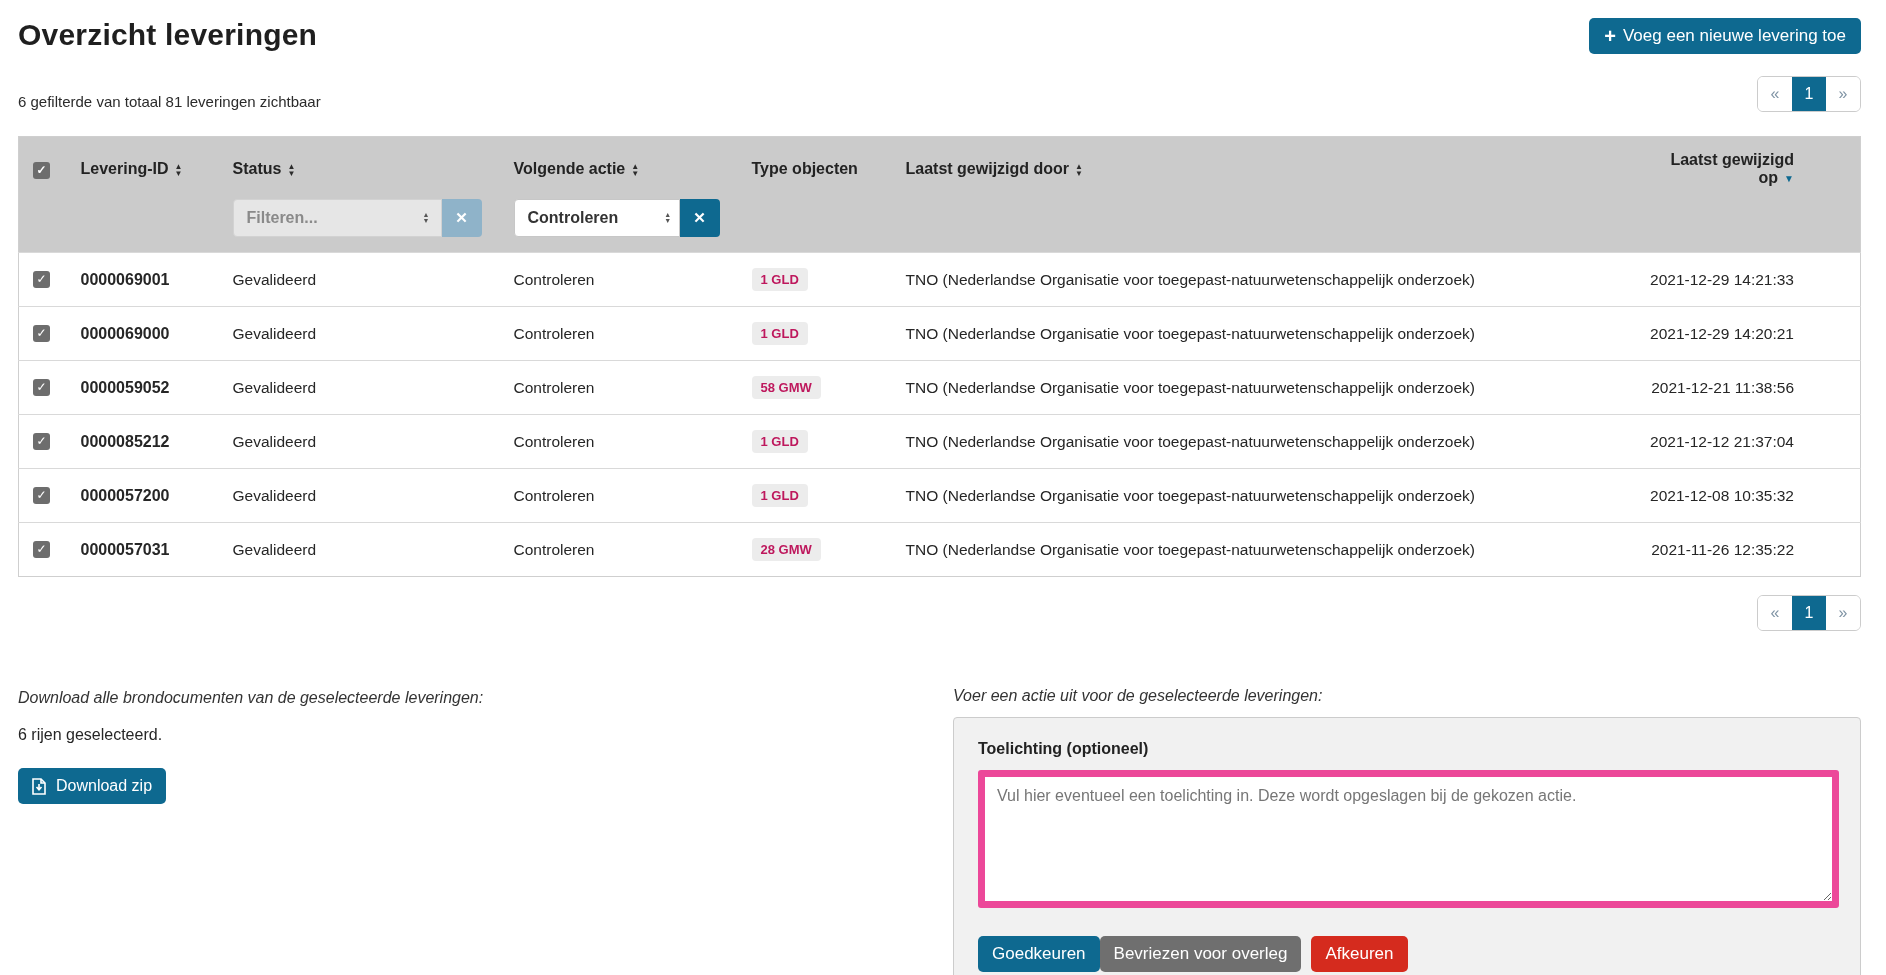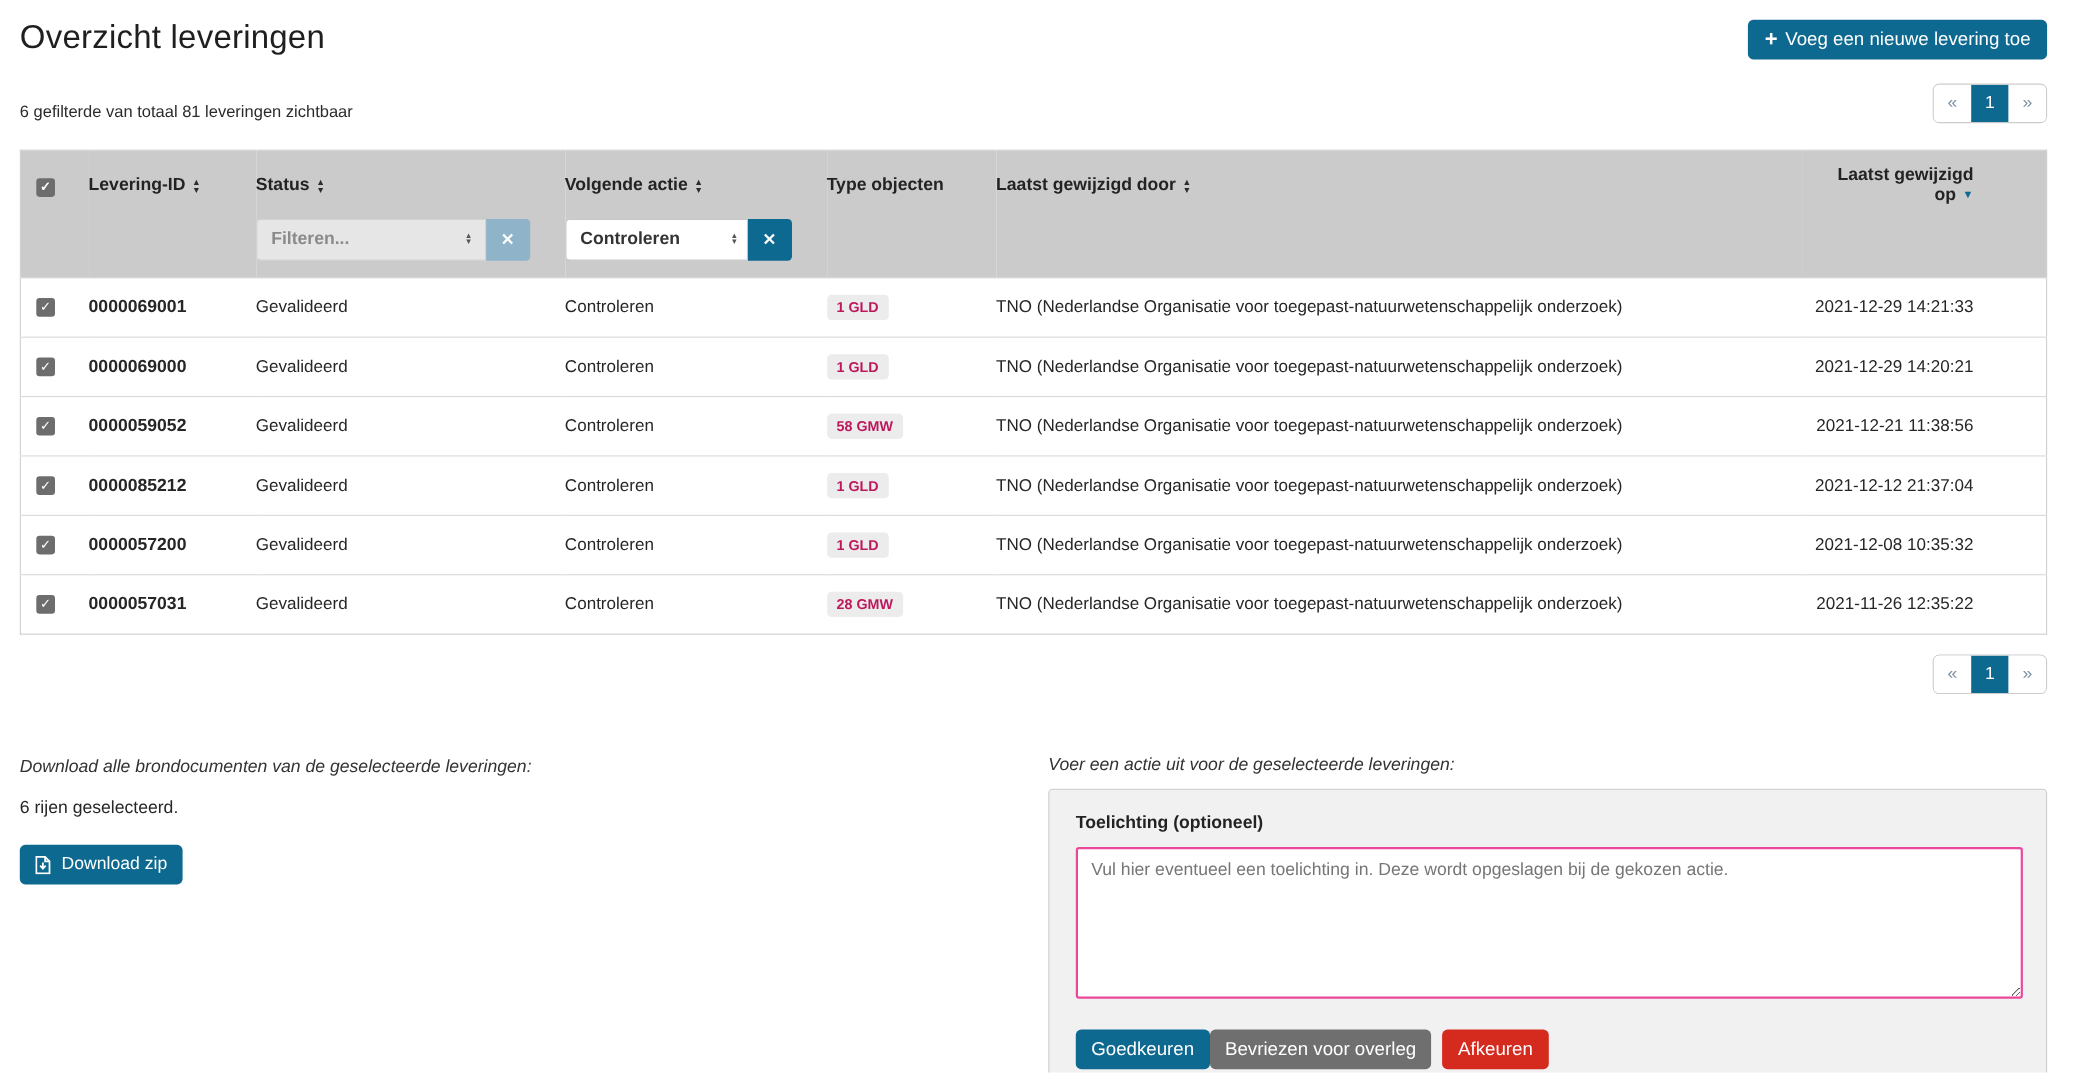--- a/index.html
+++ b/index.html
@@ -8,21 +8,21 @@
     width: 1886px; height: 975px;
     background: #fff;
     font-family: "Liberation Sans", sans-serif;
     color: #262626;
     overflow: hidden;
   }
   .page { padding: 14px 25px 0 18px; }
 
   
   .header-row { display: flex; justify-content: space-between; align-items: flex-start; }
-  .page-title { font-size: 30px; font-weight: 400; color: #1f1f1f; margin: 4px 0 0 0; letter-spacing: 0.2px; }
+  .page-title { font-size: 30px; font-weight: 700; color: #1f1f1f; margin: 4px 0 0 0; letter-spacing: 0.2px; }
   .btn { border: none; border-radius: 5px; font-family: inherit; cursor: pointer; }
   .btn-primary { background: #0e6990; color: #fff; }
   .btn-add { display: inline-flex; align-items: center; gap: 7px; font-size: 17px; padding: 8px 15px; margin-top: 4px; }
   .plus-icon { font-weight: 700; font-size: 20px; line-height: 16px; }
 
   
   .meta-row { display: flex; justify-content: space-between; align-items: flex-end; margin-top: 22px; }
   .filter-summary { font-size: 15px; color: #2b2b2b; padding-bottom: 2px; }
 
   
@@ -73,21 +73,21 @@
   .bottom { display: flex; justify-content: space-between; margin-top: 56px; align-items: flex-start; }
   .italic-note { font-style: italic; font-size: 16px; color: #333; }
   .dl-left { padding-top: 2px; }
   .selected-count { font-size: 16px; margin-top: 19px; }
   .btn-download { display: inline-flex; align-items: center; gap: 9px; font-size: 16px; padding: 9px 14px; margin-top: 24px; }
 
   .action-col { width: 908px; }
   .action-panel { margin-top: 12px; background: #f1f1f1; border: 1px solid #ccc; border-radius: 4px;
                   padding: 22px 21px 22px 24px; }
   .panel-label { font-size: 16px; font-weight: 700; color: #222; }
-  .panel-textarea { display: block; width: 100%; height: 138px; margin-top: 12px; border: 2px solid #ec4899;
+  .panel-textarea { display: block; width: 100%; height: 138px; margin-top: 12px; border: 7px solid #ec4899;
                     border-radius: 3px; padding: 10px 12px; font-family: inherit; font-size: 16px; color: #333;
                     resize: vertical; background: #fff; }
   .panel-textarea::placeholder { color: #767676; }
   .panel-buttons { display: flex; justify-content: flex-start; margin-top: 28px; }
   .panel-buttons .right-group { display: flex; gap: 10px; border-radius: 15px; }
   .btn-action { font-size: 17px; padding: 8px 14px; }
   .btn-gray { background: #6f6f6f; color: #fff; }
   .btn-red { background: #d52b1e; color: #fff; }
 </style>
 </head>

